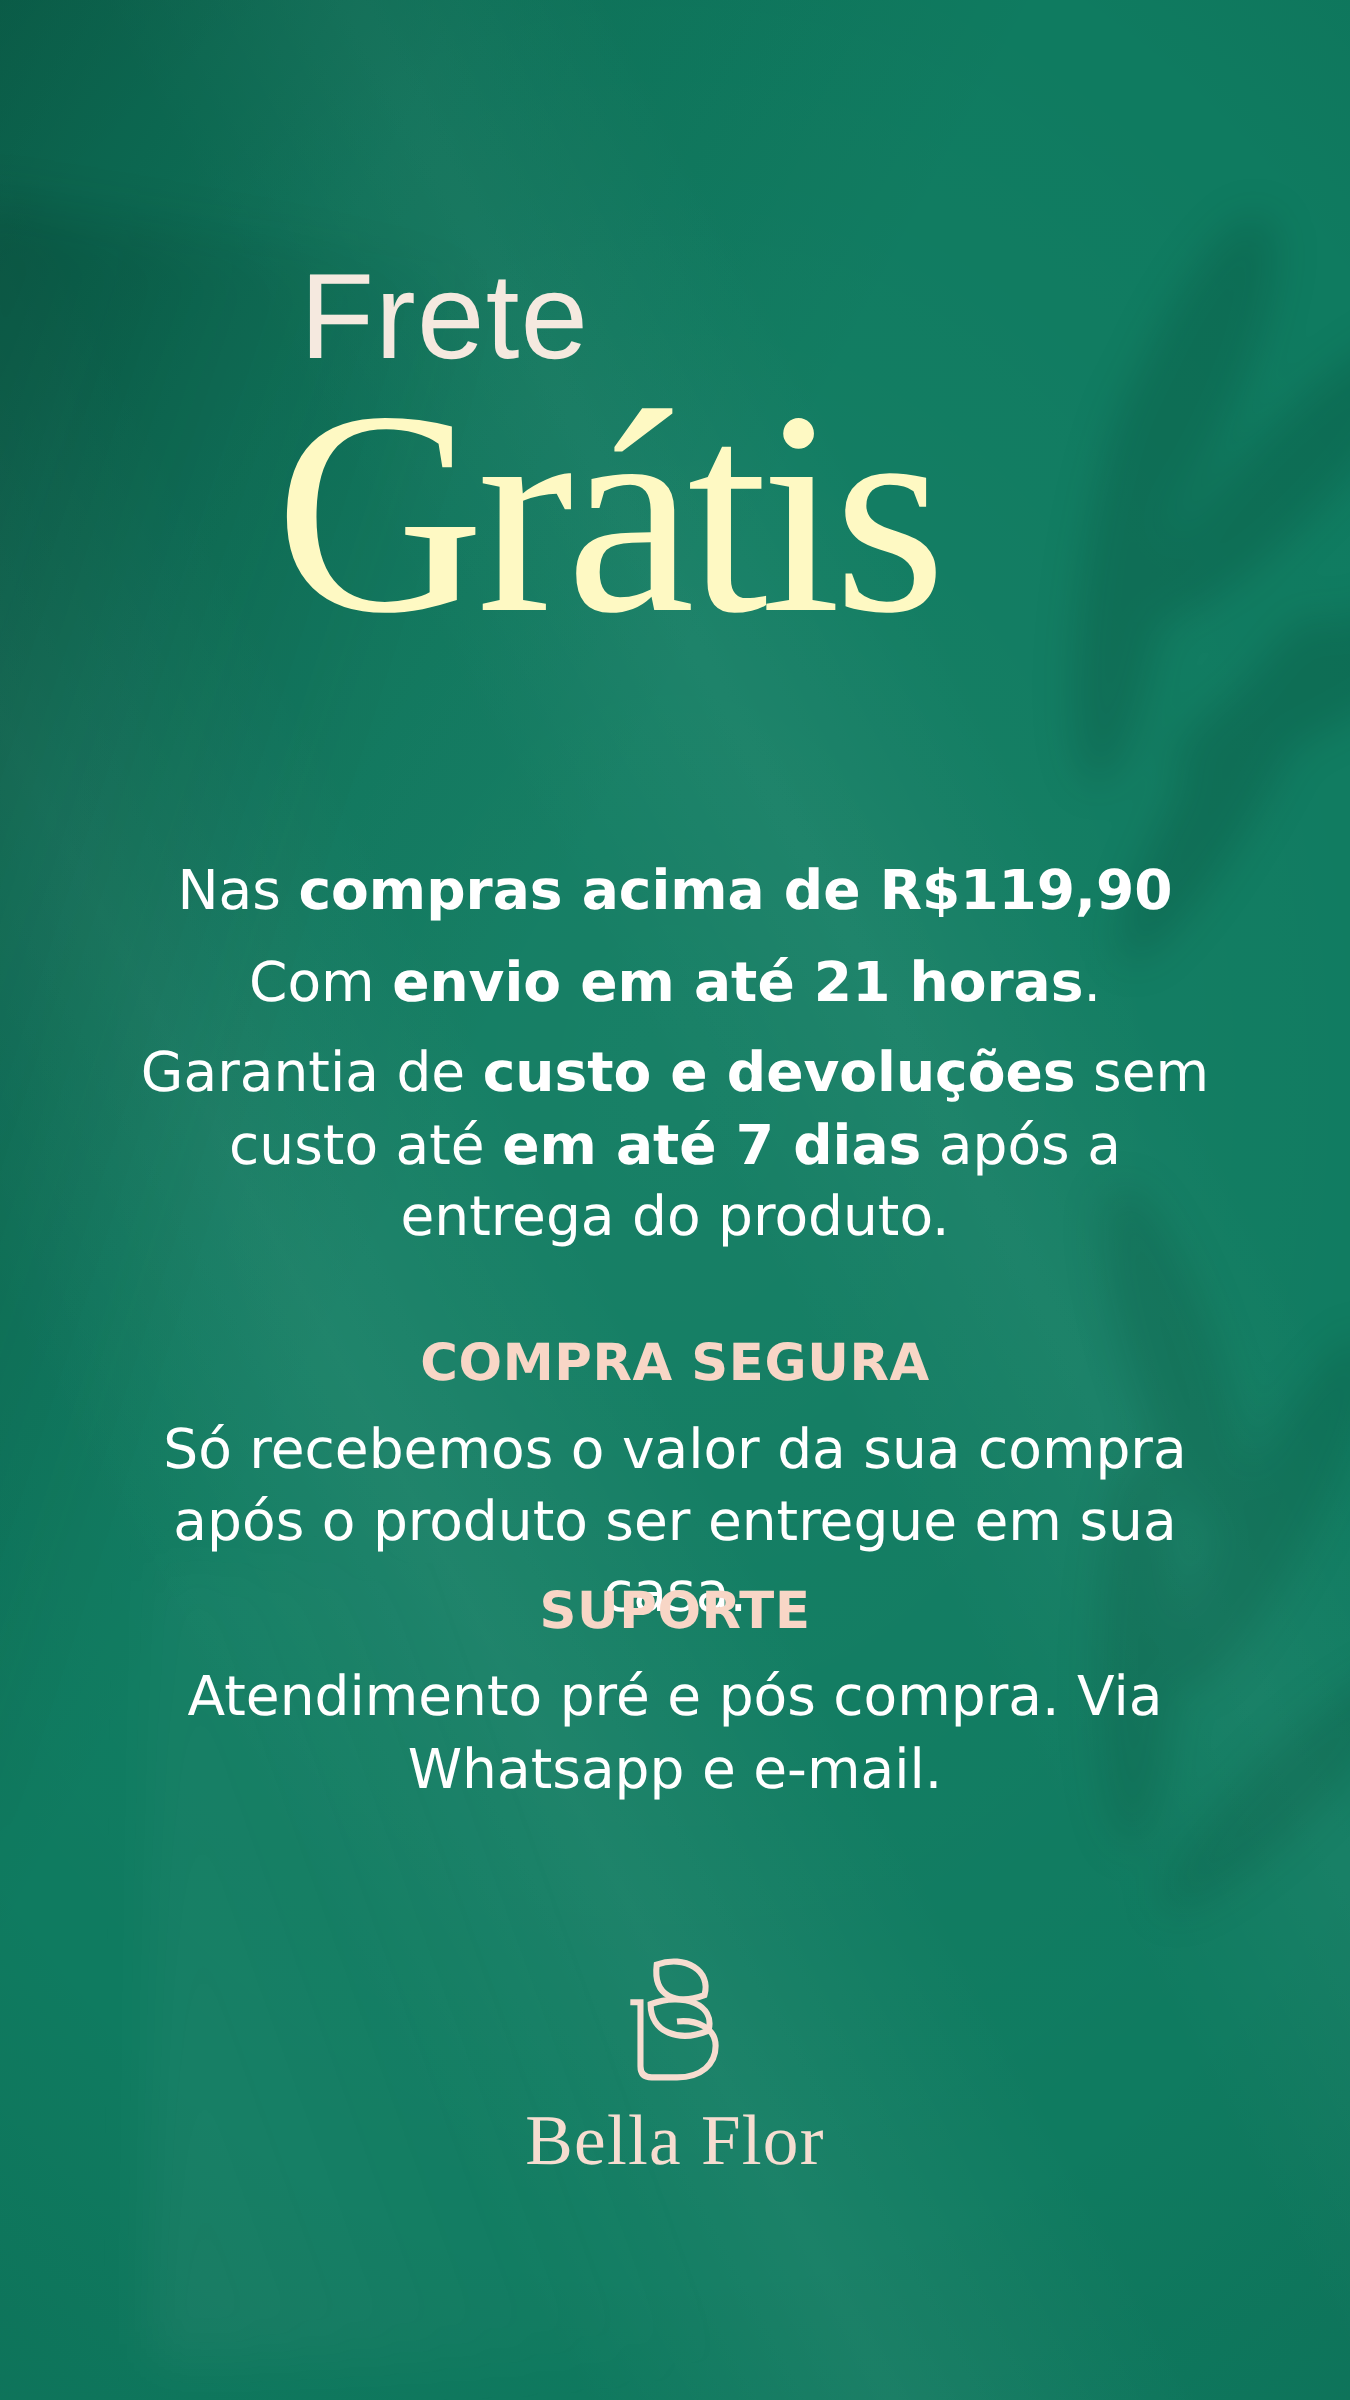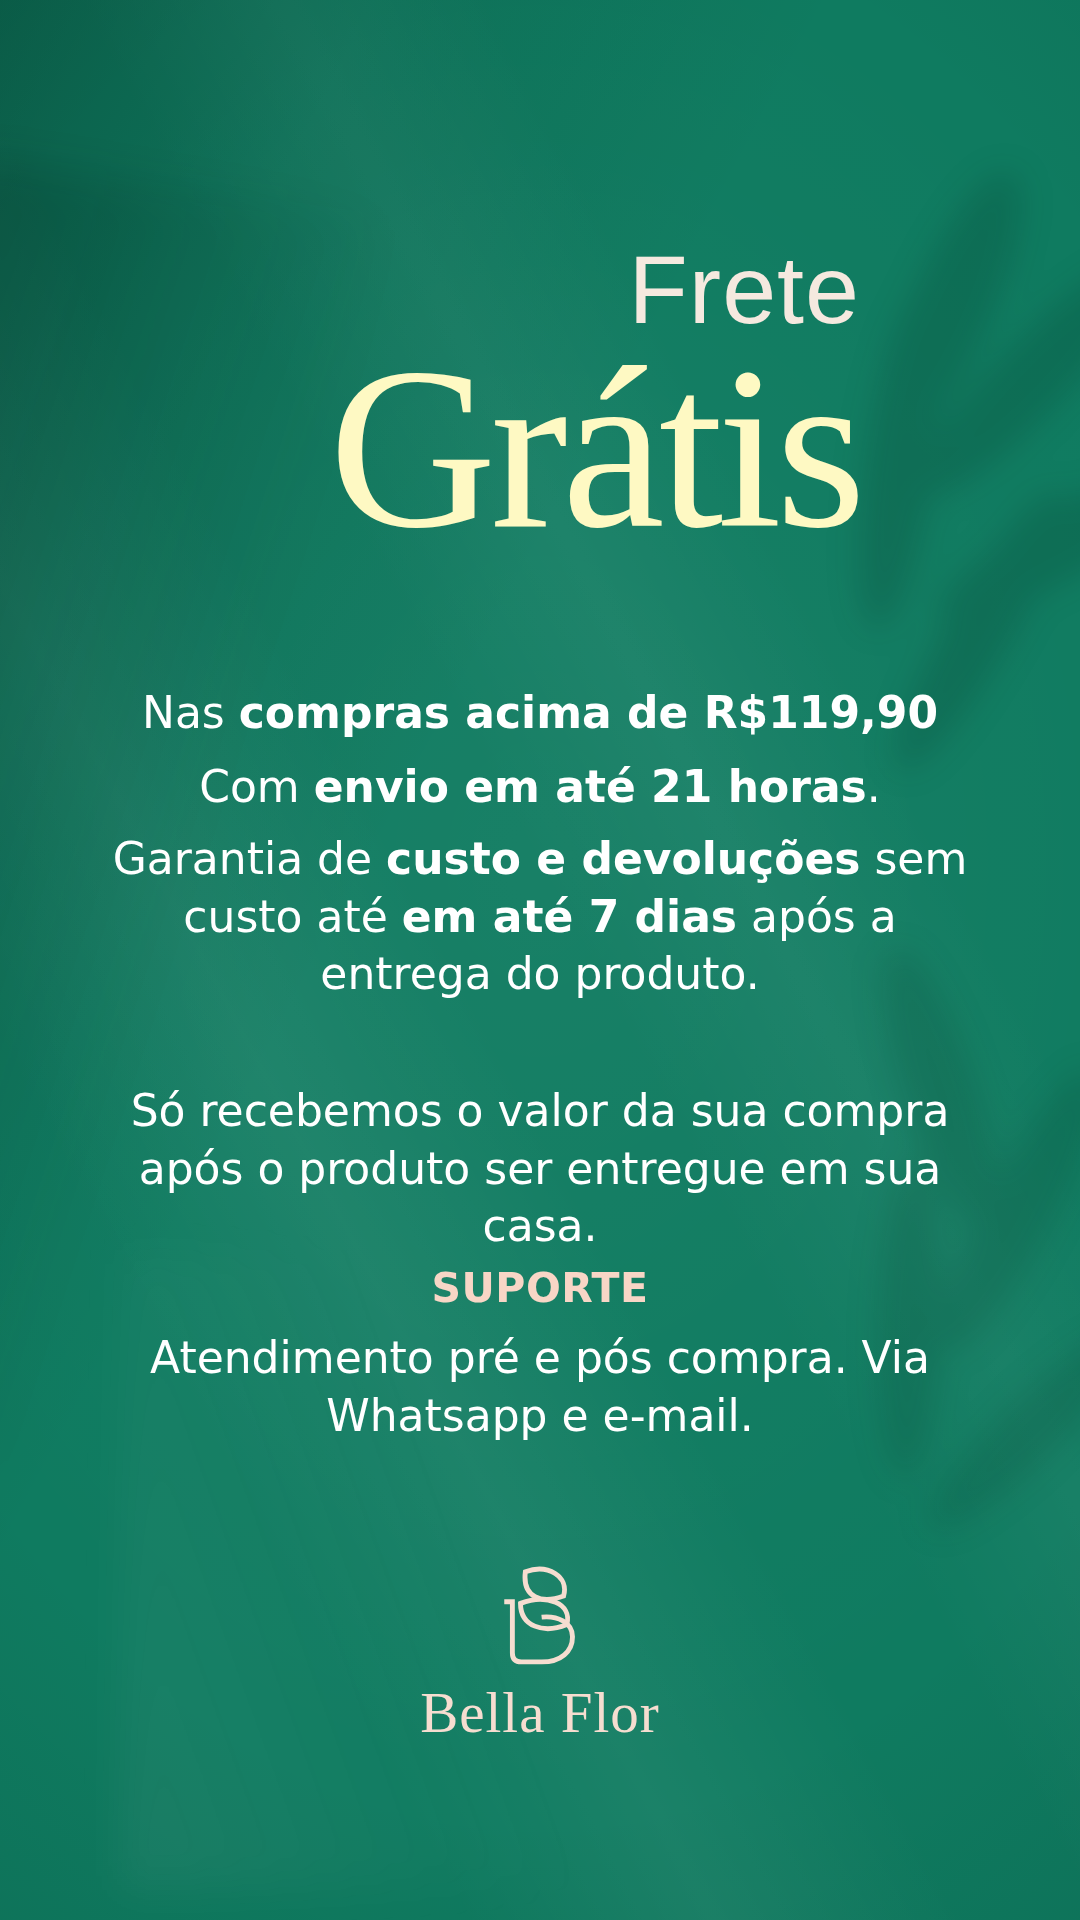--- a/index.html
+++ b/index.html
@@ -33,22 +33,21 @@
     background: linear-gradient(70deg, rgba(255,255,255,0.05), rgba(255,255,255,0) 60%); }
   .leaf-svg { position: absolute; filter: blur(16px); pointer-events: none; }
 
   
   .title-block {
     position: absolute;
     top: 204px;
     left: 50%;
     transform: translateX(-50%);
     width: 640px;
-    text-align: right;
-    margin-top: 37px;
+    text-align: left;
   }
   .title-eyebrow {
     font-family: "Liberation Sans", sans-serif;
     font-weight: 300;
     font-size: 97px;
     line-height: 1.0;
     letter-spacing: 1px;
     color: #f5e9df;
     padding-left: 20px;
   }
@@ -138,20 +137,21 @@
   <section class="copy intro">
     <p><span>Nas </span><b>compras acima de R$119,90</b></p>
     <p><span>Com </span><b>envio em até 21 horas</b><span>.</span></p>
   </section>
 
   <section class="copy sec-devolucao">
     <p><span>Garantia de </span><b>custo e devoluções</b><span> sem custo até </span><b>em até 7 dias</b><span> após a entrega do produto.</span></p>
   </section>
 
   <section class="copy sec-compra">
+    <h2 class="section-heading">COMPRA SEGURA</h2>
     <p><span>Só recebemos o valor da sua compra após o produto ser entregue em sua casa.</span></p>
   </section>
 
   <section class="copy sec-suporte">
     <h2 class="section-heading">SUPORTE</h2>
     <p><span>Atendimento pré e pós compra. Via Whatsapp e e-mail.</span></p>
   </section>
 
   <footer class="brand">
     <svg class="brand-mark" viewBox="0 0 100 128" aria-hidden="true" fill="none" stroke="#f6ddd0" stroke-width="6" stroke-linecap="butt" stroke-linejoin="miter">

